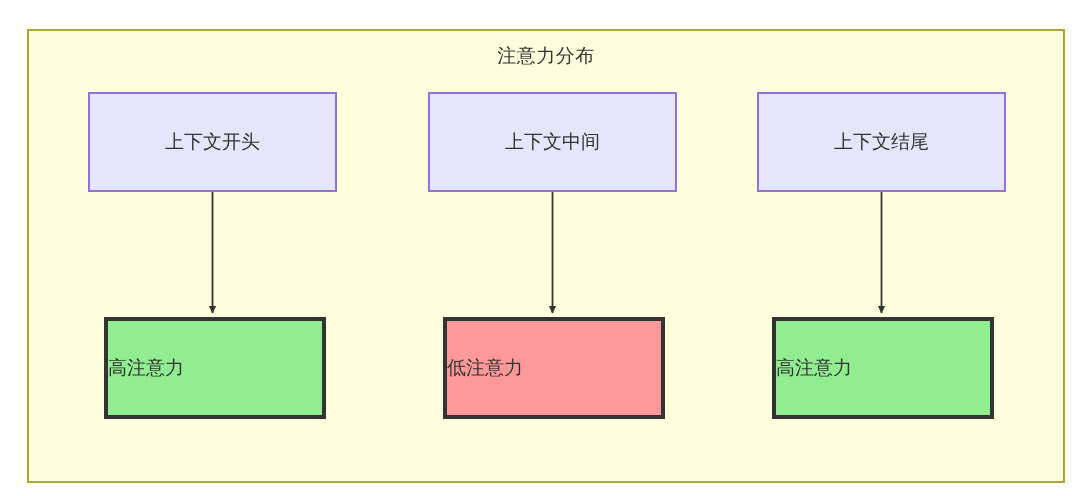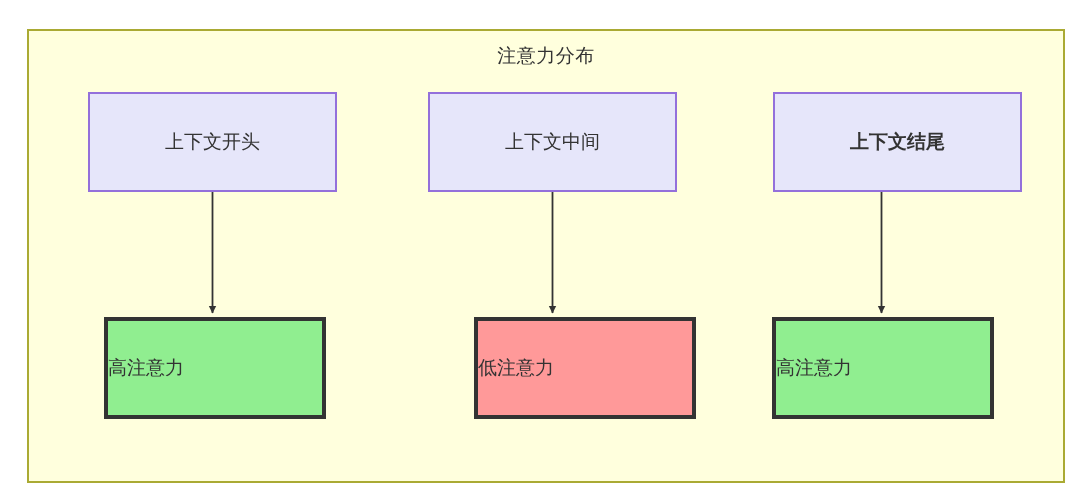--- a/index.html
+++ b/index.html
@@ -65,26 +65,26 @@
     height: 102px;
     box-sizing: border-box;
     border: 4px solid #333333;
     display: flex;
     align-items: center;
     justify-content: flex-start;
     font-size: 19px;
     color: #333333;
   }
   .node-bottom.high { background: #90ee90; }
-  .node-bottom.low  { background: #ff9999; margin-left: 31px; }
+  .node-bottom.low  { background: #ff9999; }
 
   
   .col1-top { left: 88px;  top: 92px; }
   .col2-top { left: 428px; top: 92px; }
-  .col3-top { left: 773px; top: 92px; font-weight: bold; }
+  .col3-top { left: 757px; top: 92px; }
 
   .col1-bot { left: 104px; top: 317px; }
   .col2-bot { left: 443px; top: 317px; }
   .col3-bot { left: 772px; top: 317px; }
 
   
   .arrows {
     position: absolute;
     left: 0;
     top: 0;

